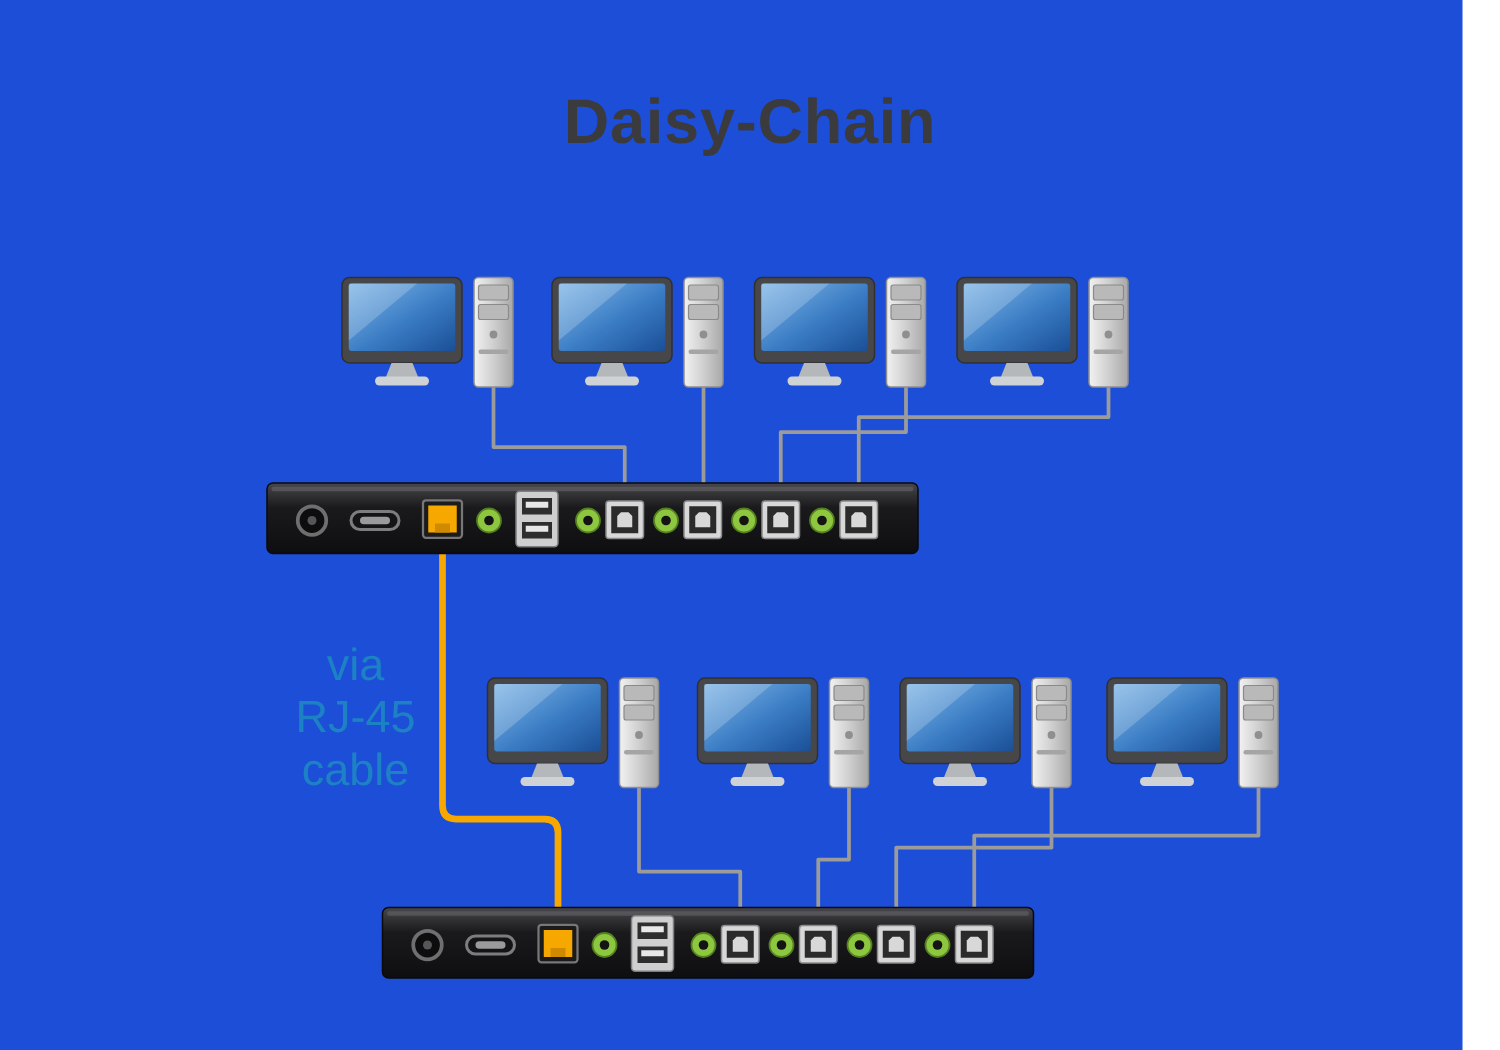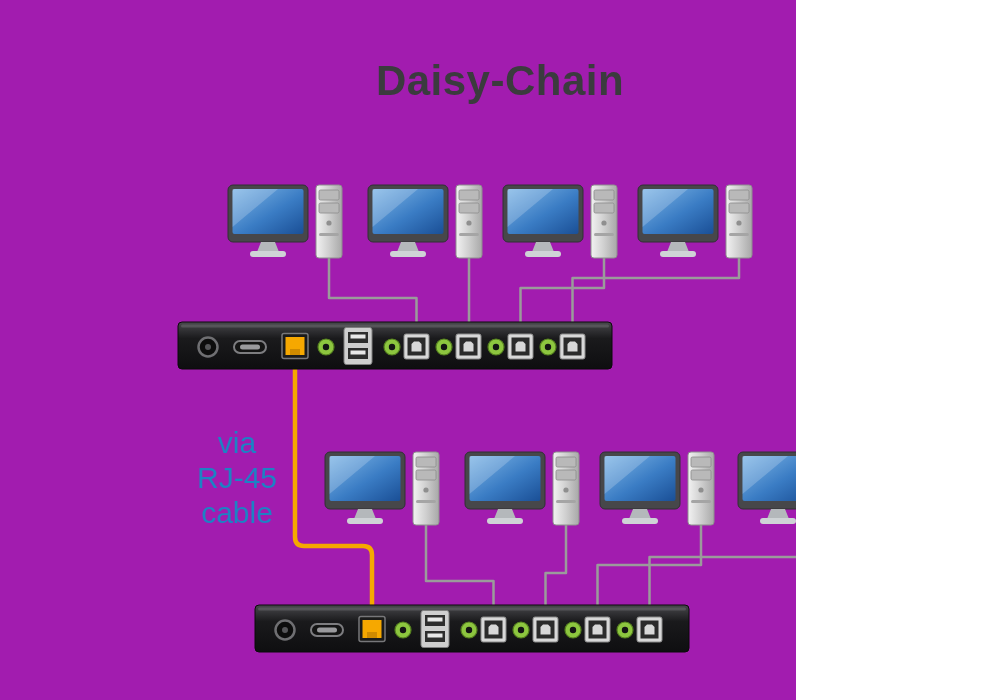--- a/index.html
+++ b/index.html
@@ -2,23 +2,23 @@
 <html><head>
 <meta charset="utf-8">
 <style>
   html, body {
     margin: 0;
     padding: 0;
     background: #ffffff;
   }
   .stage {
     position: relative;
-    width: 796px;
+    width: 975px;
     height: 700px;
-    background: #a21caf;
+    background: #1d4ed8;
     overflow: hidden;
     font-family: "Liberation Sans", sans-serif;
   }
   svg { display: block; }
   .title-text {
     font-family: "Liberation Sans", sans-serif;
     font-weight: bold;
     font-size: 42px;
     letter-spacing: 0.5px;
   }

